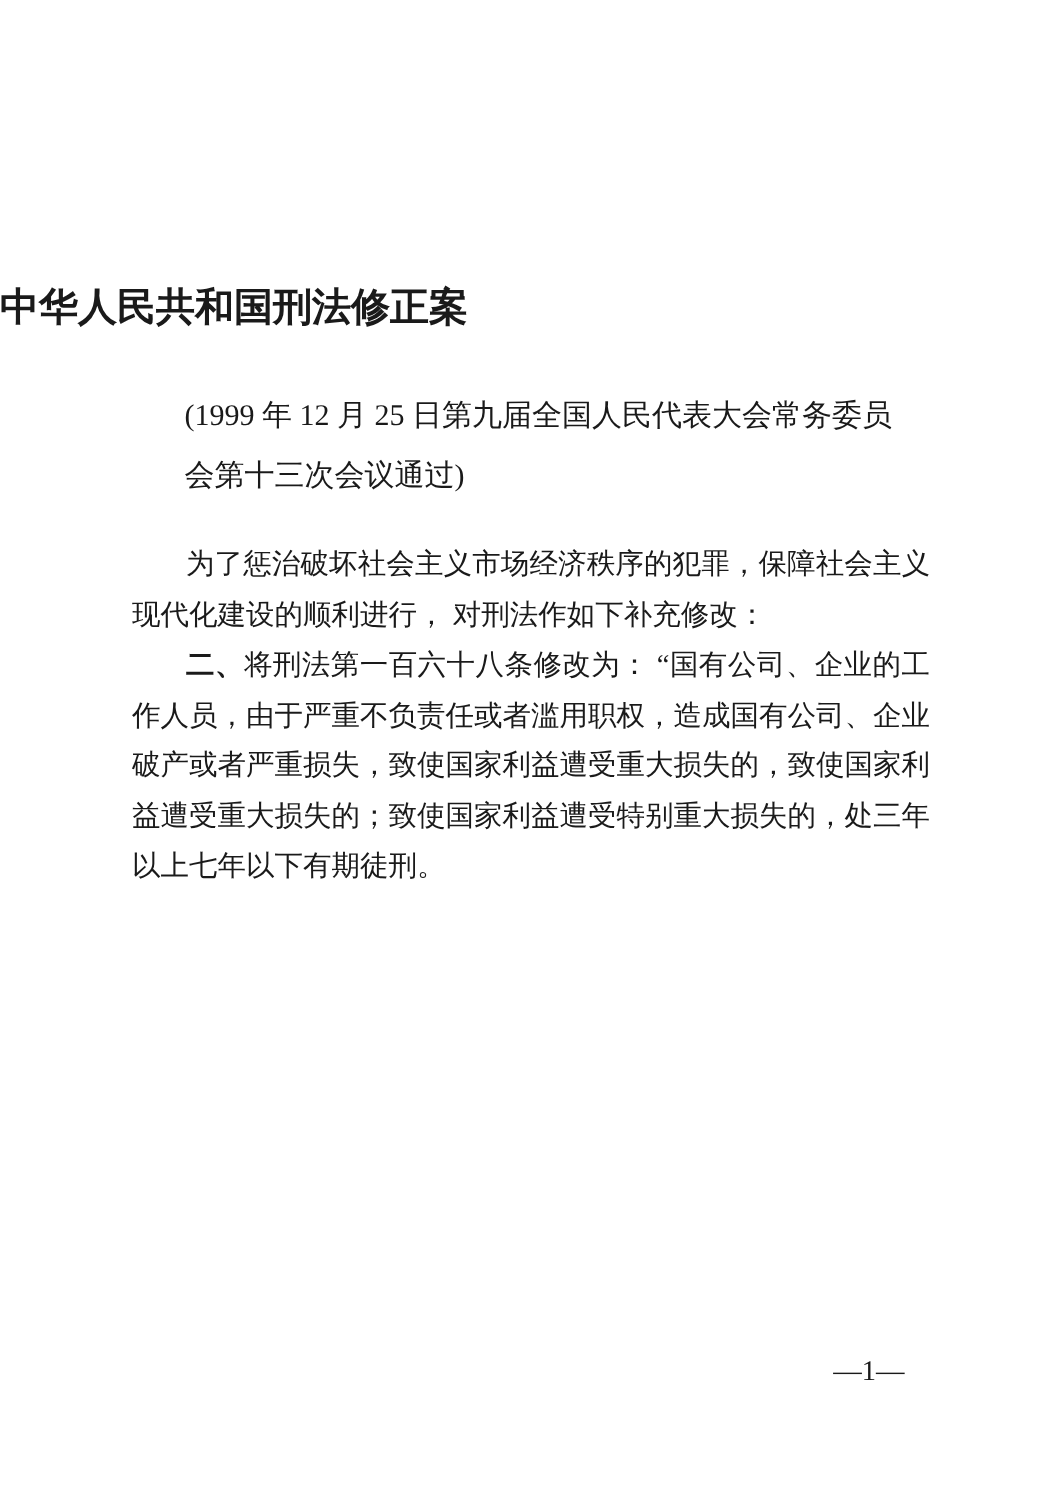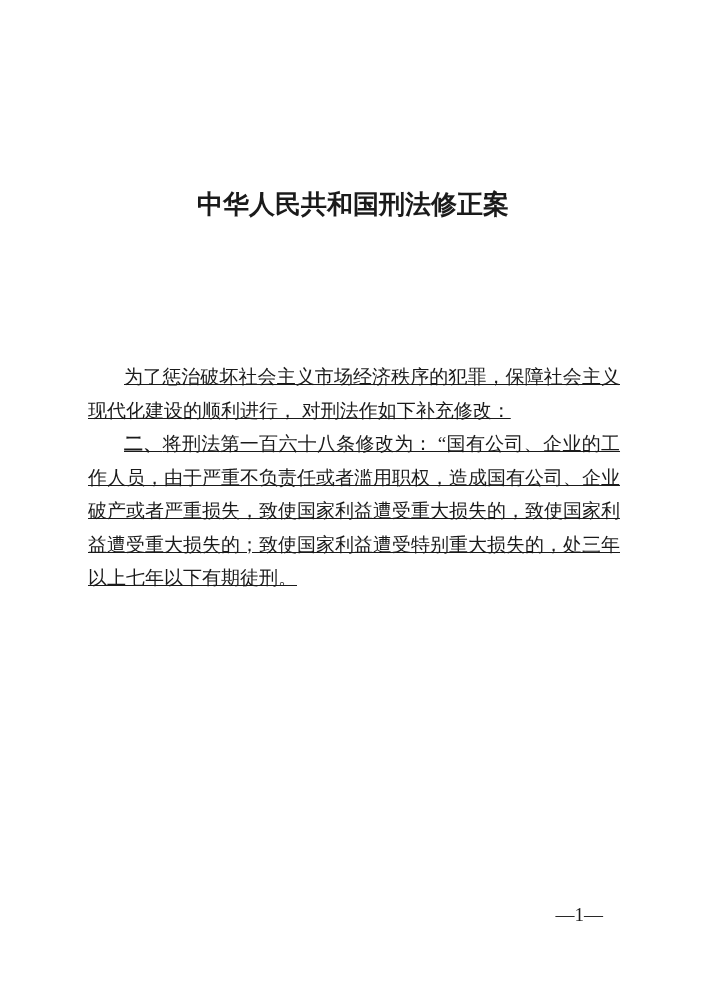--- a/index.html
+++ b/index.html
@@ -15,21 +15,20 @@
     overflow: hidden;
     font-family: "Liberation Serif", "DejaVu Serif", serif;
     color: #1a1a1a;
   }
   .title {
     position: absolute;
     top: 188px;
     left: 0;
     width: 706px;
     margin: 0;
-    text-align: center;
     font-size: 26px;
     font-weight: bold;
     line-height: 34px;
     letter-spacing: 0;
   }
   .subtitle {
     position: absolute;
     top: 257px;
     left: 123px;
     width: 500px;
@@ -40,21 +39,20 @@
   .subtitle .subtitle-line {
     white-space: nowrap;
   }
   .body-text {
     position: absolute;
     top: 360px;
     left: 88px;
     width: 532px;
     font-size: 19px;
     line-height: 33.5px;
-    text-decoration: underline;
   }
   .body-text p {
     margin: 0;
     text-indent: 36px;
     text-align: justify;
     text-justify: inter-ideograph;
   }
   .article-num {
     font-weight: bold;
     font-family: "Liberation Sans", "DejaVu Sans", sans-serif;
@@ -68,20 +66,24 @@
     color: #1a1a1a;
   }
 </style>
 </head>
 <body>
 
 <div class="page">
 
   <h1 class="title">中华人民共和国刑法修正案</h1>
 
+  <div class="subtitle">
+    <div class="subtitle-line">(1999 年 12 月 25 日第九届全国人民代表大会常务委员</div>
+    <div class="subtitle-line">会第十三次会议通过)</div>
+  </div>
 
   <div class="body-text">
 
     <p><span>为了惩治破坏社会主义市场经济秩序的犯罪，保障社会主义现代化建设的顺利进行， 对刑法作如下补充修改：</span></p>
 
 
 
     <p><span class="article-num">二、</span><span>将刑法第一百六十八条修改为： “国有公司、企业的工作人员，由于严重不负责任或者滥用职权，造成国有公司、企业破产或者严重损失，致使国家利益遭受重大损失的，致使国家利益遭受重大损失的；致使国家利益遭受特别重大损失的，处三年以上七年以下有期徒刑。</span></p>
 
 

